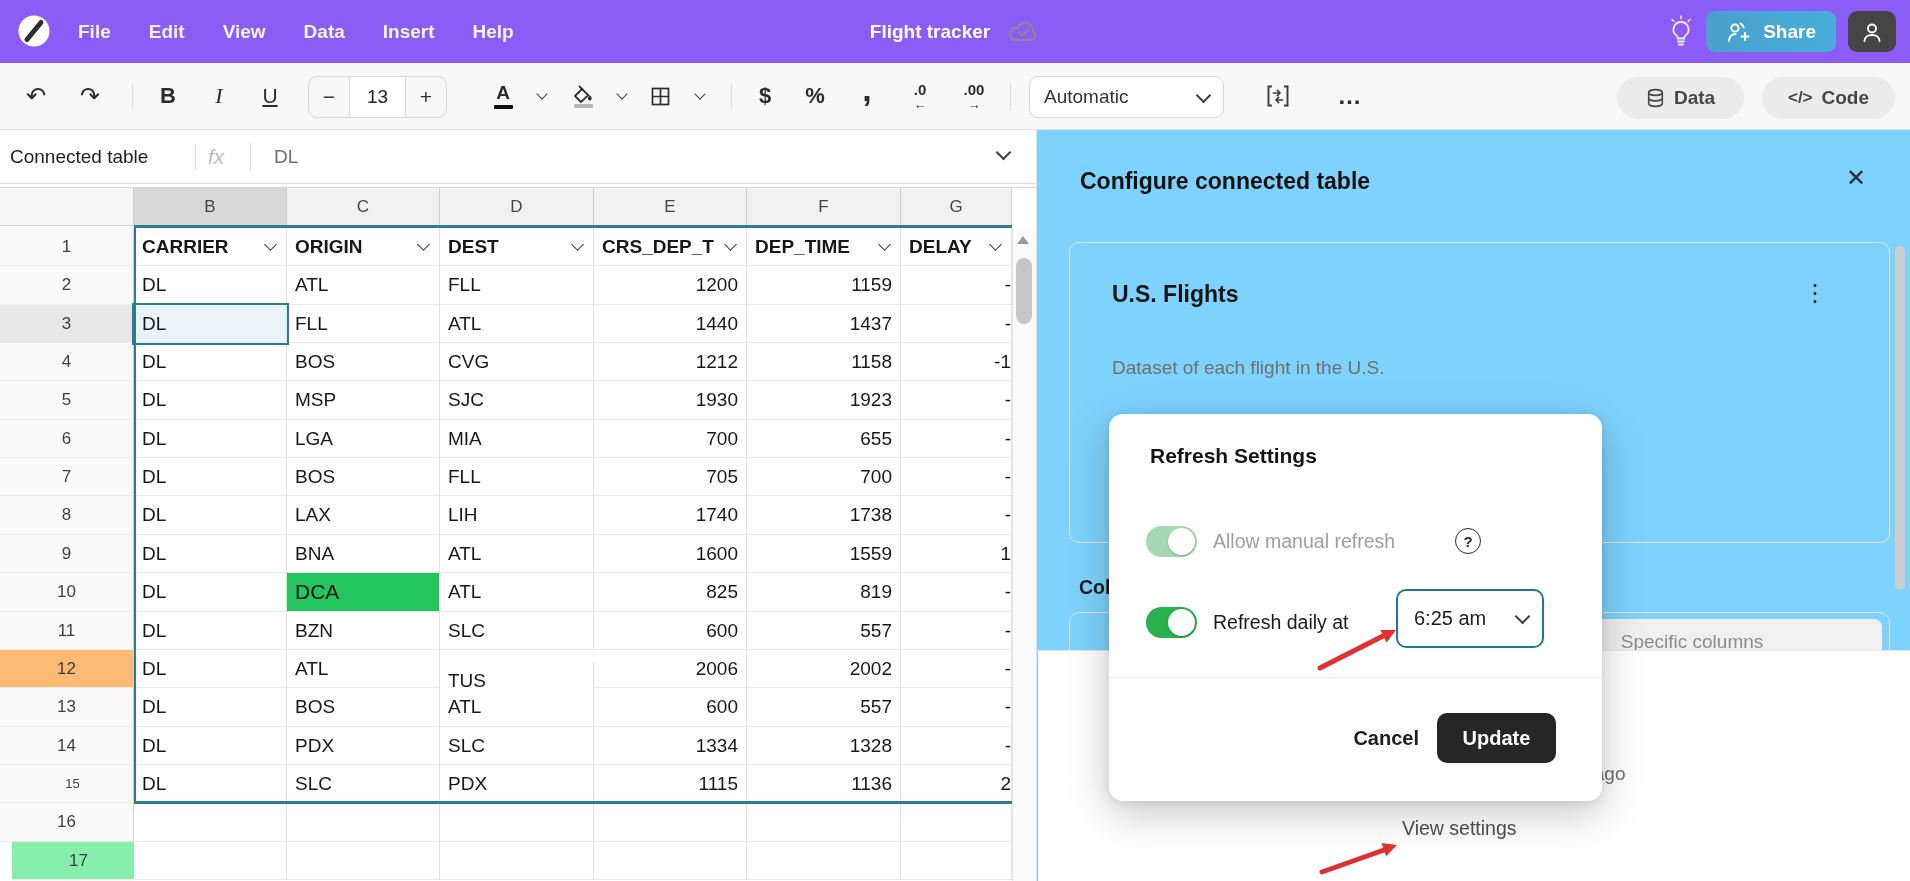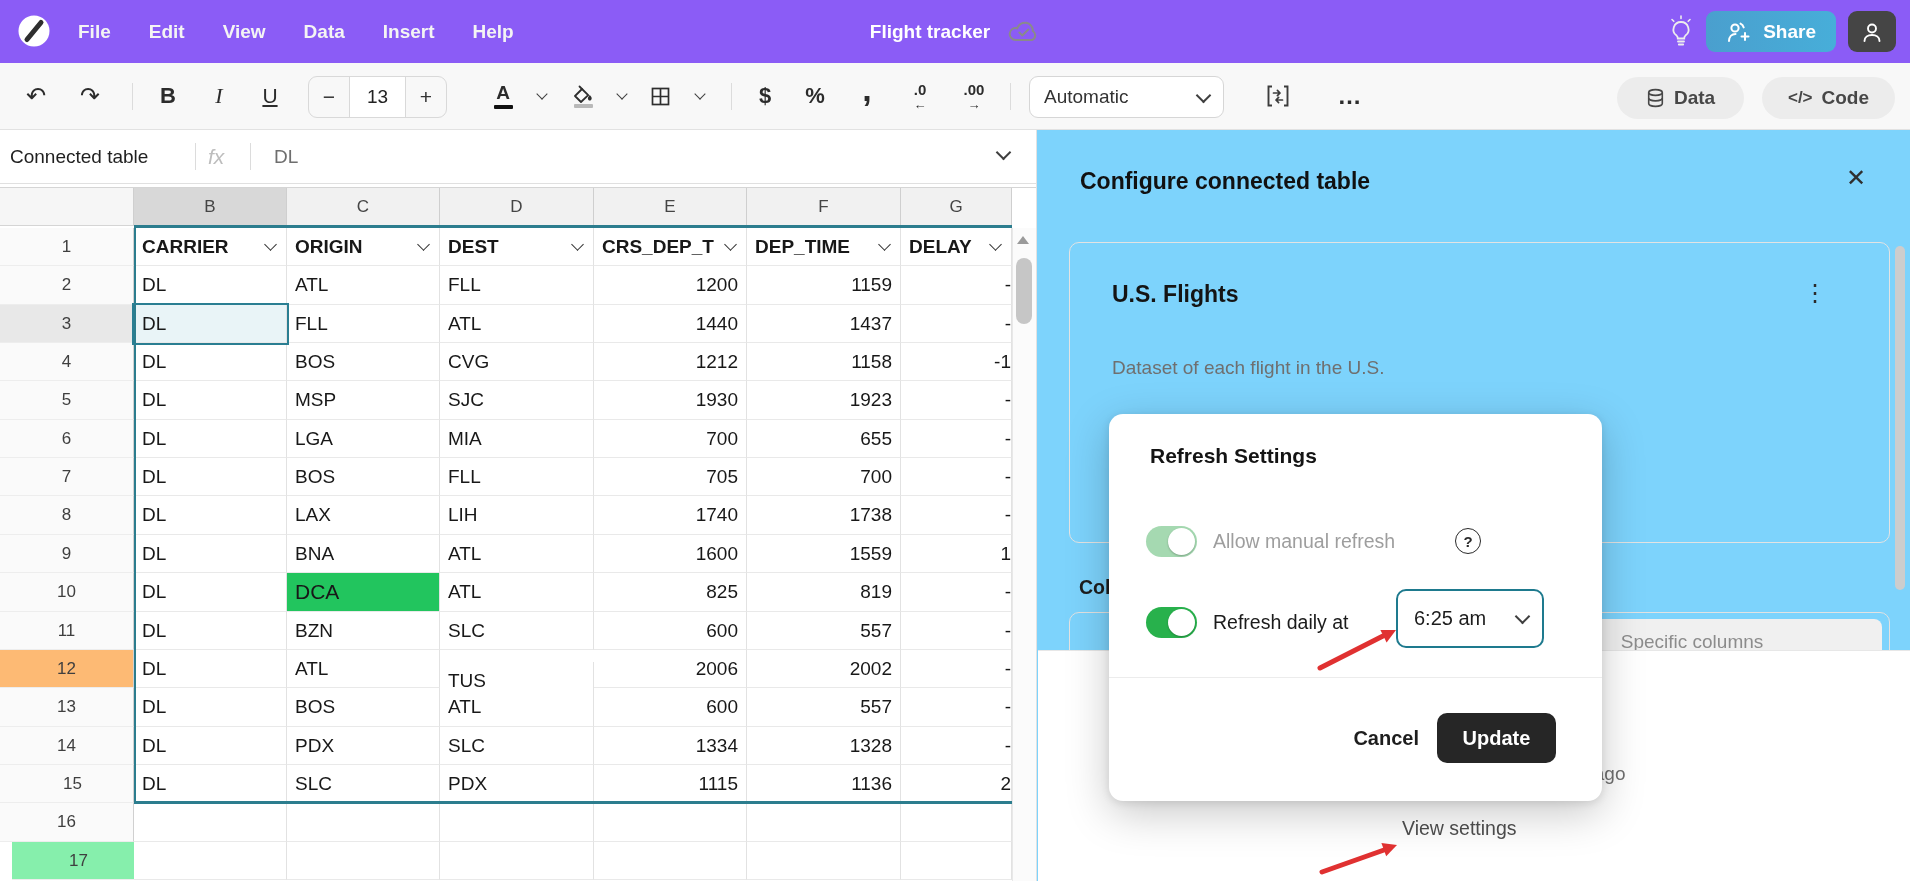--- a/index.html
+++ b/index.html
@@ -329,21 +329,21 @@
       <div style="position: absolute; box-sizing: border-box; left: 594px; top: 504px; width: 153px; height: 39px; background: rgb(255, 255, 255); border-right: 1px solid rgb(226, 226, 226); border-bottom: 1px solid rgb(233, 233, 233); display: flex; align-items: center; font-size: 19px; color: rgb(24, 24, 24); white-space: nowrap; overflow: hidden; justify-content: flex-end; padding-right: 8px;">600</div>
       <div style="position: absolute; box-sizing: border-box; left: 747px; top: 504px; width: 154px; height: 39px; background: rgb(255, 255, 255); border-right: 1px solid rgb(226, 226, 226); border-bottom: 1px solid rgb(233, 233, 233); display: flex; align-items: center; font-size: 19px; color: rgb(24, 24, 24); white-space: nowrap; overflow: hidden; justify-content: flex-end; padding-right: 8px;">557</div>
       <div style="position: absolute; box-sizing: border-box; left: 901px; top: 504px; width: 111px; height: 39px; background: rgb(255, 255, 255); border-right: 1px solid rgb(226, 226, 226); border-bottom: 1px solid rgb(233, 233, 233); display: flex; align-items: center; font-size: 19px; color: rgb(24, 24, 24); white-space: nowrap; overflow: hidden; justify-content: flex-end; padding-right: 0px;">-</div>
       <div style="position: absolute; box-sizing: border-box; left: 0px; top: 543px; width: 134px; height: 38px; background: rgb(250, 250, 250); border-right: 1px solid rgb(208, 208, 208); border-bottom: 1px solid rgb(237, 237, 237); display: flex; align-items: center; justify-content: center; font-size: 17px; color: rgb(63, 63, 63);">14</div>
       <div style="position: absolute; box-sizing: border-box; left: 134px; top: 543px; width: 153px; height: 38px; background: rgb(255, 255, 255); border-right: 1px solid rgb(226, 226, 226); border-bottom: 1px solid rgb(233, 233, 233); display: flex; align-items: center; font-size: 19px; color: rgb(24, 24, 24); white-space: nowrap; overflow: hidden; padding-left: 8px;">DL</div>
       <div style="position: absolute; box-sizing: border-box; left: 287px; top: 543px; width: 153px; height: 38px; background: rgb(255, 255, 255); border-right: 1px solid rgb(226, 226, 226); border-bottom: 1px solid rgb(233, 233, 233); display: flex; align-items: center; font-size: 19px; color: rgb(24, 24, 24); white-space: nowrap; overflow: hidden; padding-left: 8px;">PDX</div>
       <div style="position: absolute; box-sizing: border-box; left: 440px; top: 543px; width: 154px; height: 38px; background: rgb(255, 255, 255); border-right: 1px solid rgb(226, 226, 226); border-bottom: 1px solid rgb(233, 233, 233); display: flex; align-items: center; font-size: 19px; color: rgb(24, 24, 24); white-space: nowrap; overflow: hidden; padding-left: 8px;">SLC</div>
       <div style="position: absolute; box-sizing: border-box; left: 594px; top: 543px; width: 153px; height: 38px; background: rgb(255, 255, 255); border-right: 1px solid rgb(226, 226, 226); border-bottom: 1px solid rgb(233, 233, 233); display: flex; align-items: center; font-size: 19px; color: rgb(24, 24, 24); white-space: nowrap; overflow: hidden; justify-content: flex-end; padding-right: 8px;">1334</div>
       <div style="position: absolute; box-sizing: border-box; left: 747px; top: 543px; width: 154px; height: 38px; background: rgb(255, 255, 255); border-right: 1px solid rgb(226, 226, 226); border-bottom: 1px solid rgb(233, 233, 233); display: flex; align-items: center; font-size: 19px; color: rgb(24, 24, 24); white-space: nowrap; overflow: hidden; justify-content: flex-end; padding-right: 8px;">1328</div>
       <div style="position: absolute; box-sizing: border-box; left: 901px; top: 543px; width: 111px; height: 38px; background: rgb(255, 255, 255); border-right: 1px solid rgb(226, 226, 226); border-bottom: 1px solid rgb(233, 233, 233); display: flex; align-items: center; font-size: 19px; color: rgb(24, 24, 24); white-space: nowrap; overflow: hidden; justify-content: flex-end; padding-right: 0px;">-</div>
-      <div style="position: absolute; box-sizing: border-box; left: 0px; top: 581px; width: 134px; height: 38px; background: rgb(250, 250, 250); border-right: 1px solid rgb(208, 208, 208); border-bottom: 1px solid rgb(237, 237, 237); display: flex; align-items: center; justify-content: center; font-size: 17px; color: rgb(63, 63, 63); padding-left: 12px;">15</div>
+      <div style="position: absolute; box-sizing: border-box; left: 0px; top: 581px; width: 134px; height: 38px; background: rgb(250, 250, 250); border-right: 1px solid rgb(208, 208, 208); border-bottom: 1px solid rgb(237, 237, 237); display: flex; align-items: center; justify-content: center; font-size: 13px; color: rgb(63, 63, 63); padding-left: 12px;">15</div>
       <div style="position: absolute; box-sizing: border-box; left: 134px; top: 581px; width: 153px; height: 38px; background: rgb(255, 255, 255); border-right: 1px solid rgb(226, 226, 226); border-bottom: 1px solid rgb(233, 233, 233); display: flex; align-items: center; font-size: 19px; color: rgb(24, 24, 24); white-space: nowrap; overflow: hidden; padding-left: 8px;">DL</div>
       <div style="position: absolute; box-sizing: border-box; left: 287px; top: 581px; width: 153px; height: 38px; background: rgb(255, 255, 255); border-right: 1px solid rgb(226, 226, 226); border-bottom: 1px solid rgb(233, 233, 233); display: flex; align-items: center; font-size: 19px; color: rgb(24, 24, 24); white-space: nowrap; overflow: hidden; padding-left: 8px;">SLC</div>
       <div style="position: absolute; box-sizing: border-box; left: 440px; top: 581px; width: 154px; height: 38px; background: rgb(255, 255, 255); border-right: 1px solid rgb(226, 226, 226); border-bottom: 1px solid rgb(233, 233, 233); display: flex; align-items: center; font-size: 19px; color: rgb(24, 24, 24); white-space: nowrap; overflow: hidden; padding-left: 8px;">PDX</div>
       <div style="position: absolute; box-sizing: border-box; left: 594px; top: 581px; width: 153px; height: 38px; background: rgb(255, 255, 255); border-right: 1px solid rgb(226, 226, 226); border-bottom: 1px solid rgb(233, 233, 233); display: flex; align-items: center; font-size: 19px; color: rgb(24, 24, 24); white-space: nowrap; overflow: hidden; justify-content: flex-end; padding-right: 8px;">1115</div>
       <div style="position: absolute; box-sizing: border-box; left: 747px; top: 581px; width: 154px; height: 38px; background: rgb(255, 255, 255); border-right: 1px solid rgb(226, 226, 226); border-bottom: 1px solid rgb(233, 233, 233); display: flex; align-items: center; font-size: 19px; color: rgb(24, 24, 24); white-space: nowrap; overflow: hidden; justify-content: flex-end; padding-right: 8px;">1136</div>
       <div style="position: absolute; box-sizing: border-box; left: 901px; top: 581px; width: 111px; height: 38px; background: rgb(255, 255, 255); border-right: 1px solid rgb(226, 226, 226); border-bottom: 1px solid rgb(233, 233, 233); display: flex; align-items: center; font-size: 19px; color: rgb(24, 24, 24); white-space: nowrap; overflow: hidden; justify-content: flex-end; padding-right: 0px;">2</div>
       <div style="position: absolute; box-sizing: border-box; left: 0px; top: 619px; width: 134px; height: 39px; background: rgb(250, 250, 250); border-right: 1px solid rgb(208, 208, 208); border-bottom: 1px solid rgb(237, 237, 237); display: flex; align-items: center; justify-content: center; font-size: 17px; color: rgb(63, 63, 63);">16</div>
       <div style="position: absolute; box-sizing: border-box; left: 134px; top: 619px; width: 153px; height: 39px; background: rgb(255, 255, 255); border-right: 1px solid rgb(226, 226, 226); border-bottom: 1px solid rgb(233, 233, 233); display: flex; align-items: center; font-size: 19px; color: rgb(24, 24, 24); white-space: nowrap; overflow: hidden;"></div>
       <div style="position: absolute; box-sizing: border-box; left: 287px; top: 619px; width: 153px; height: 39px; background: rgb(255, 255, 255); border-right: 1px solid rgb(226, 226, 226); border-bottom: 1px solid rgb(233, 233, 233); display: flex; align-items: center; font-size: 19px; color: rgb(24, 24, 24); white-space: nowrap; overflow: hidden;"></div>
       <div style="position: absolute; box-sizing: border-box; left: 440px; top: 619px; width: 154px; height: 39px; background: rgb(255, 255, 255); border-right: 1px solid rgb(226, 226, 226); border-bottom: 1px solid rgb(233, 233, 233); display: flex; align-items: center; font-size: 19px; color: rgb(24, 24, 24); white-space: nowrap; overflow: hidden;"></div>

